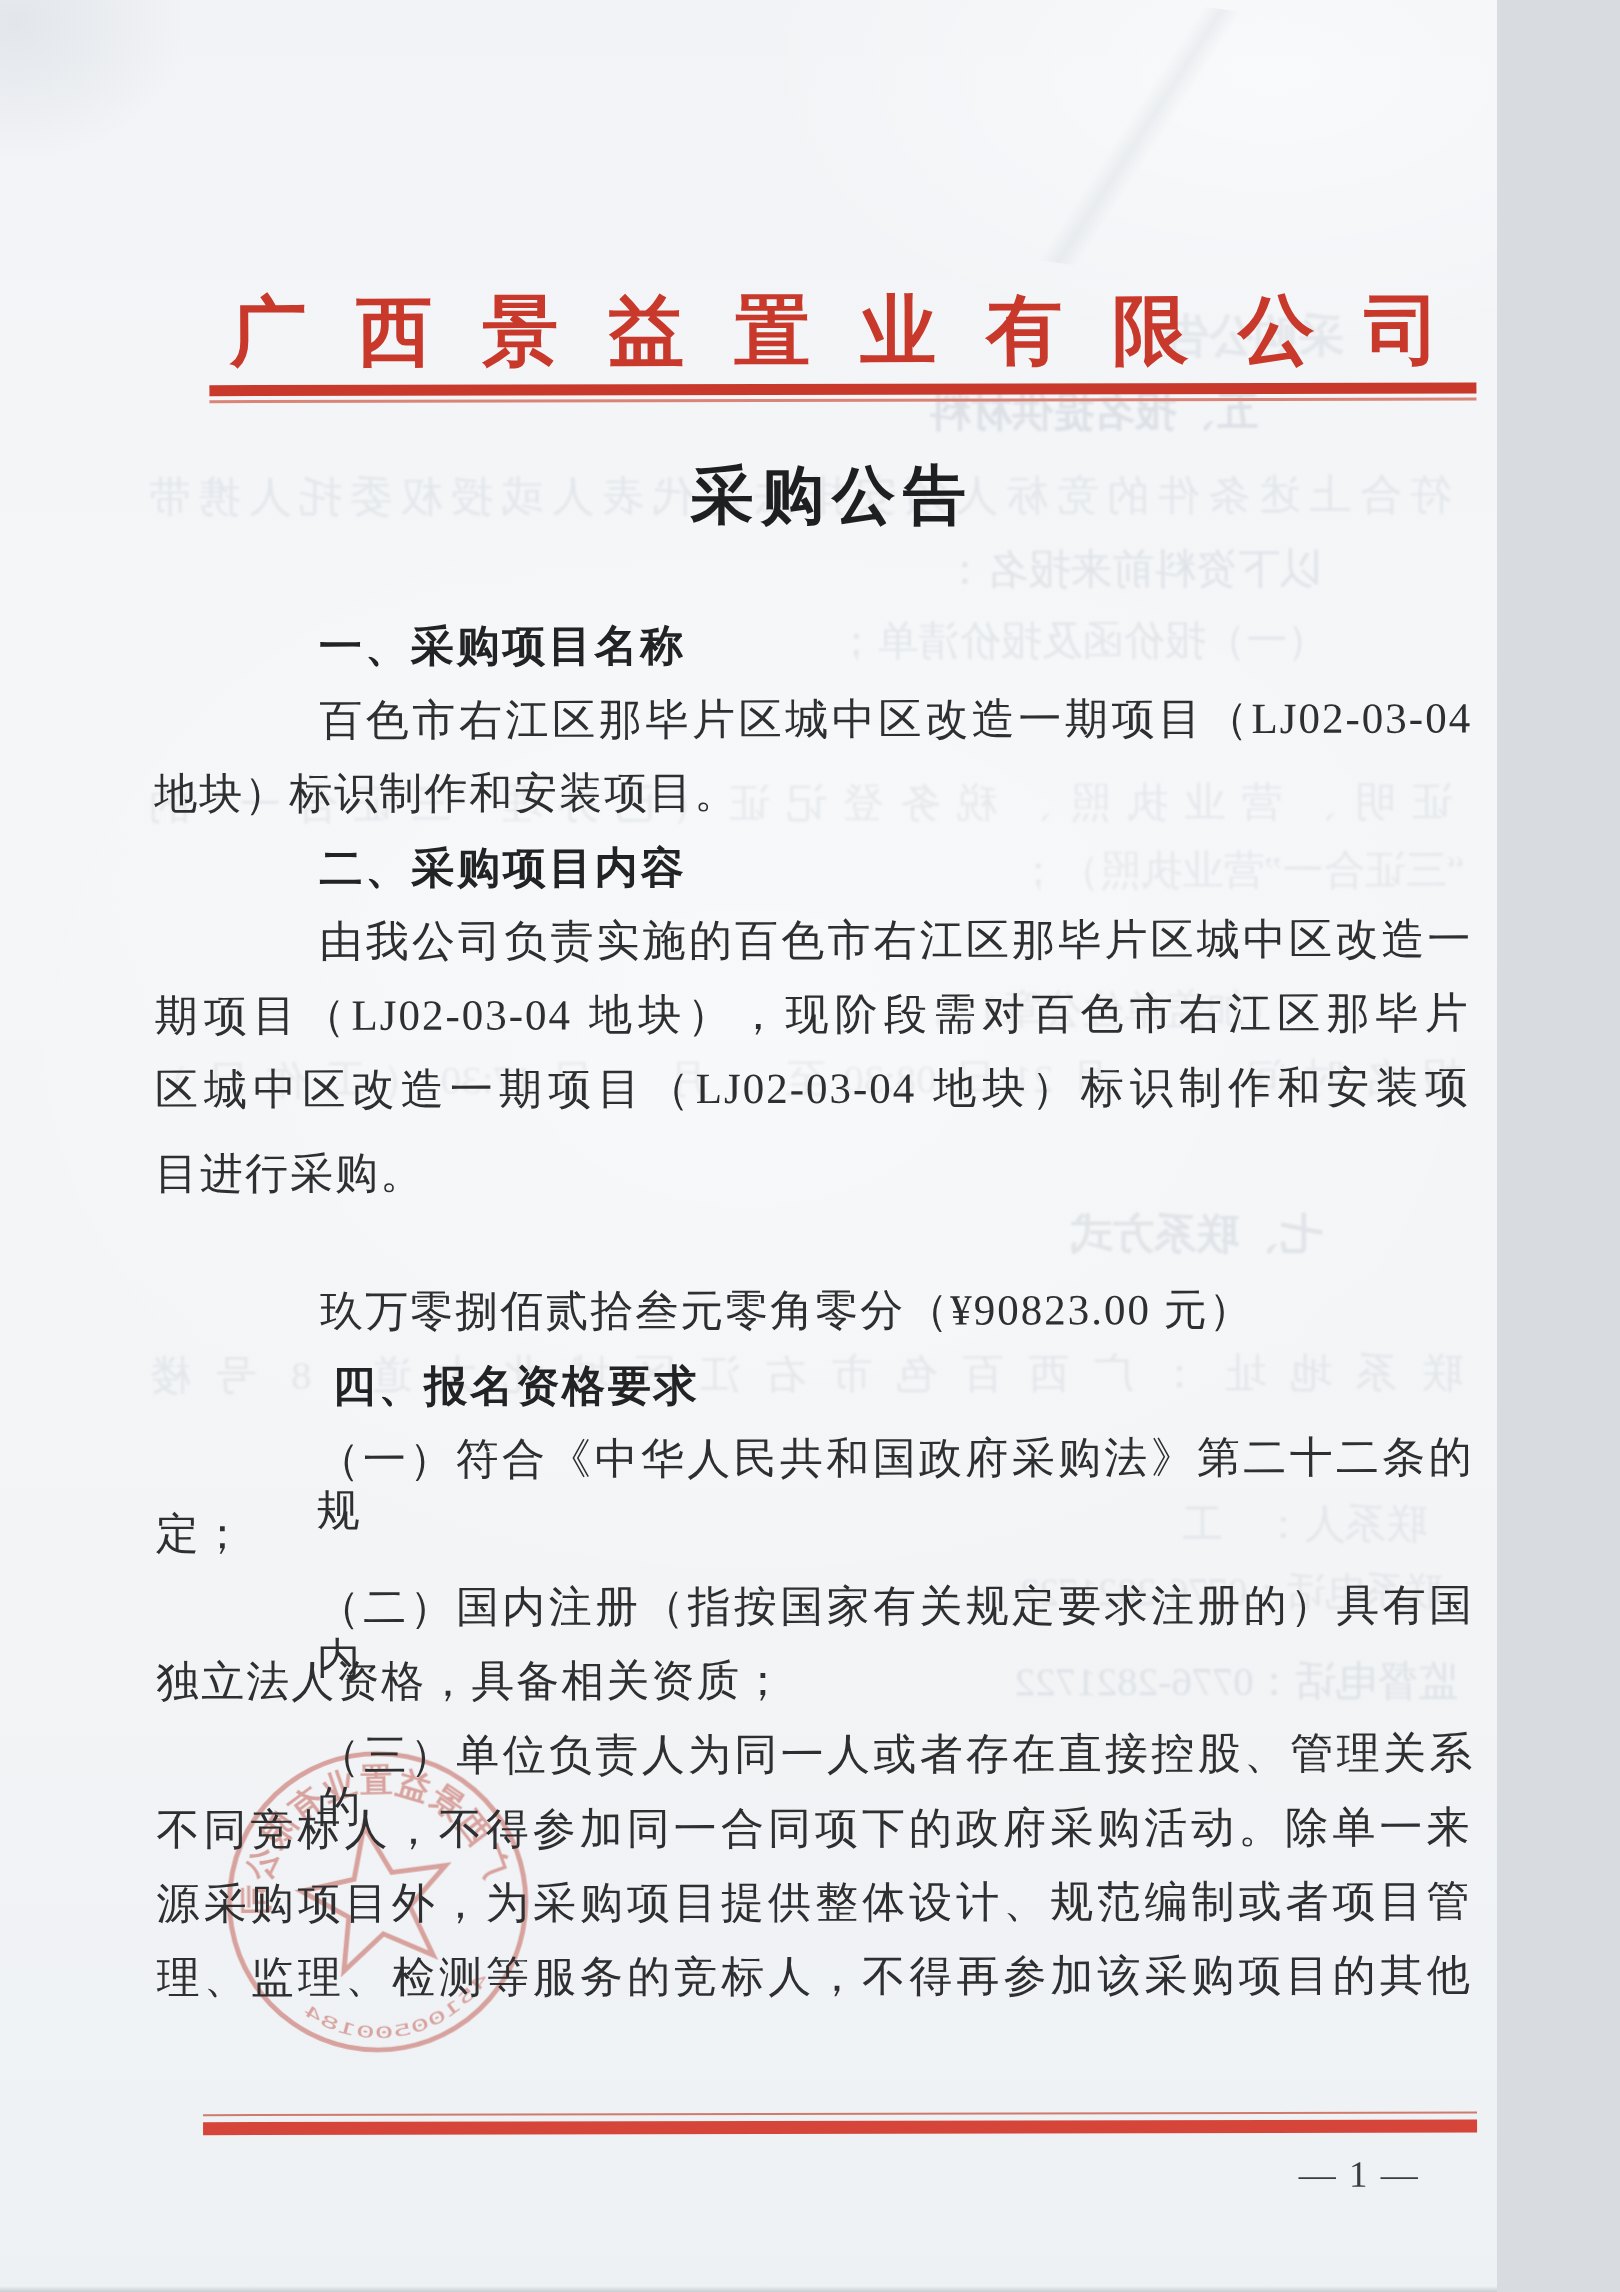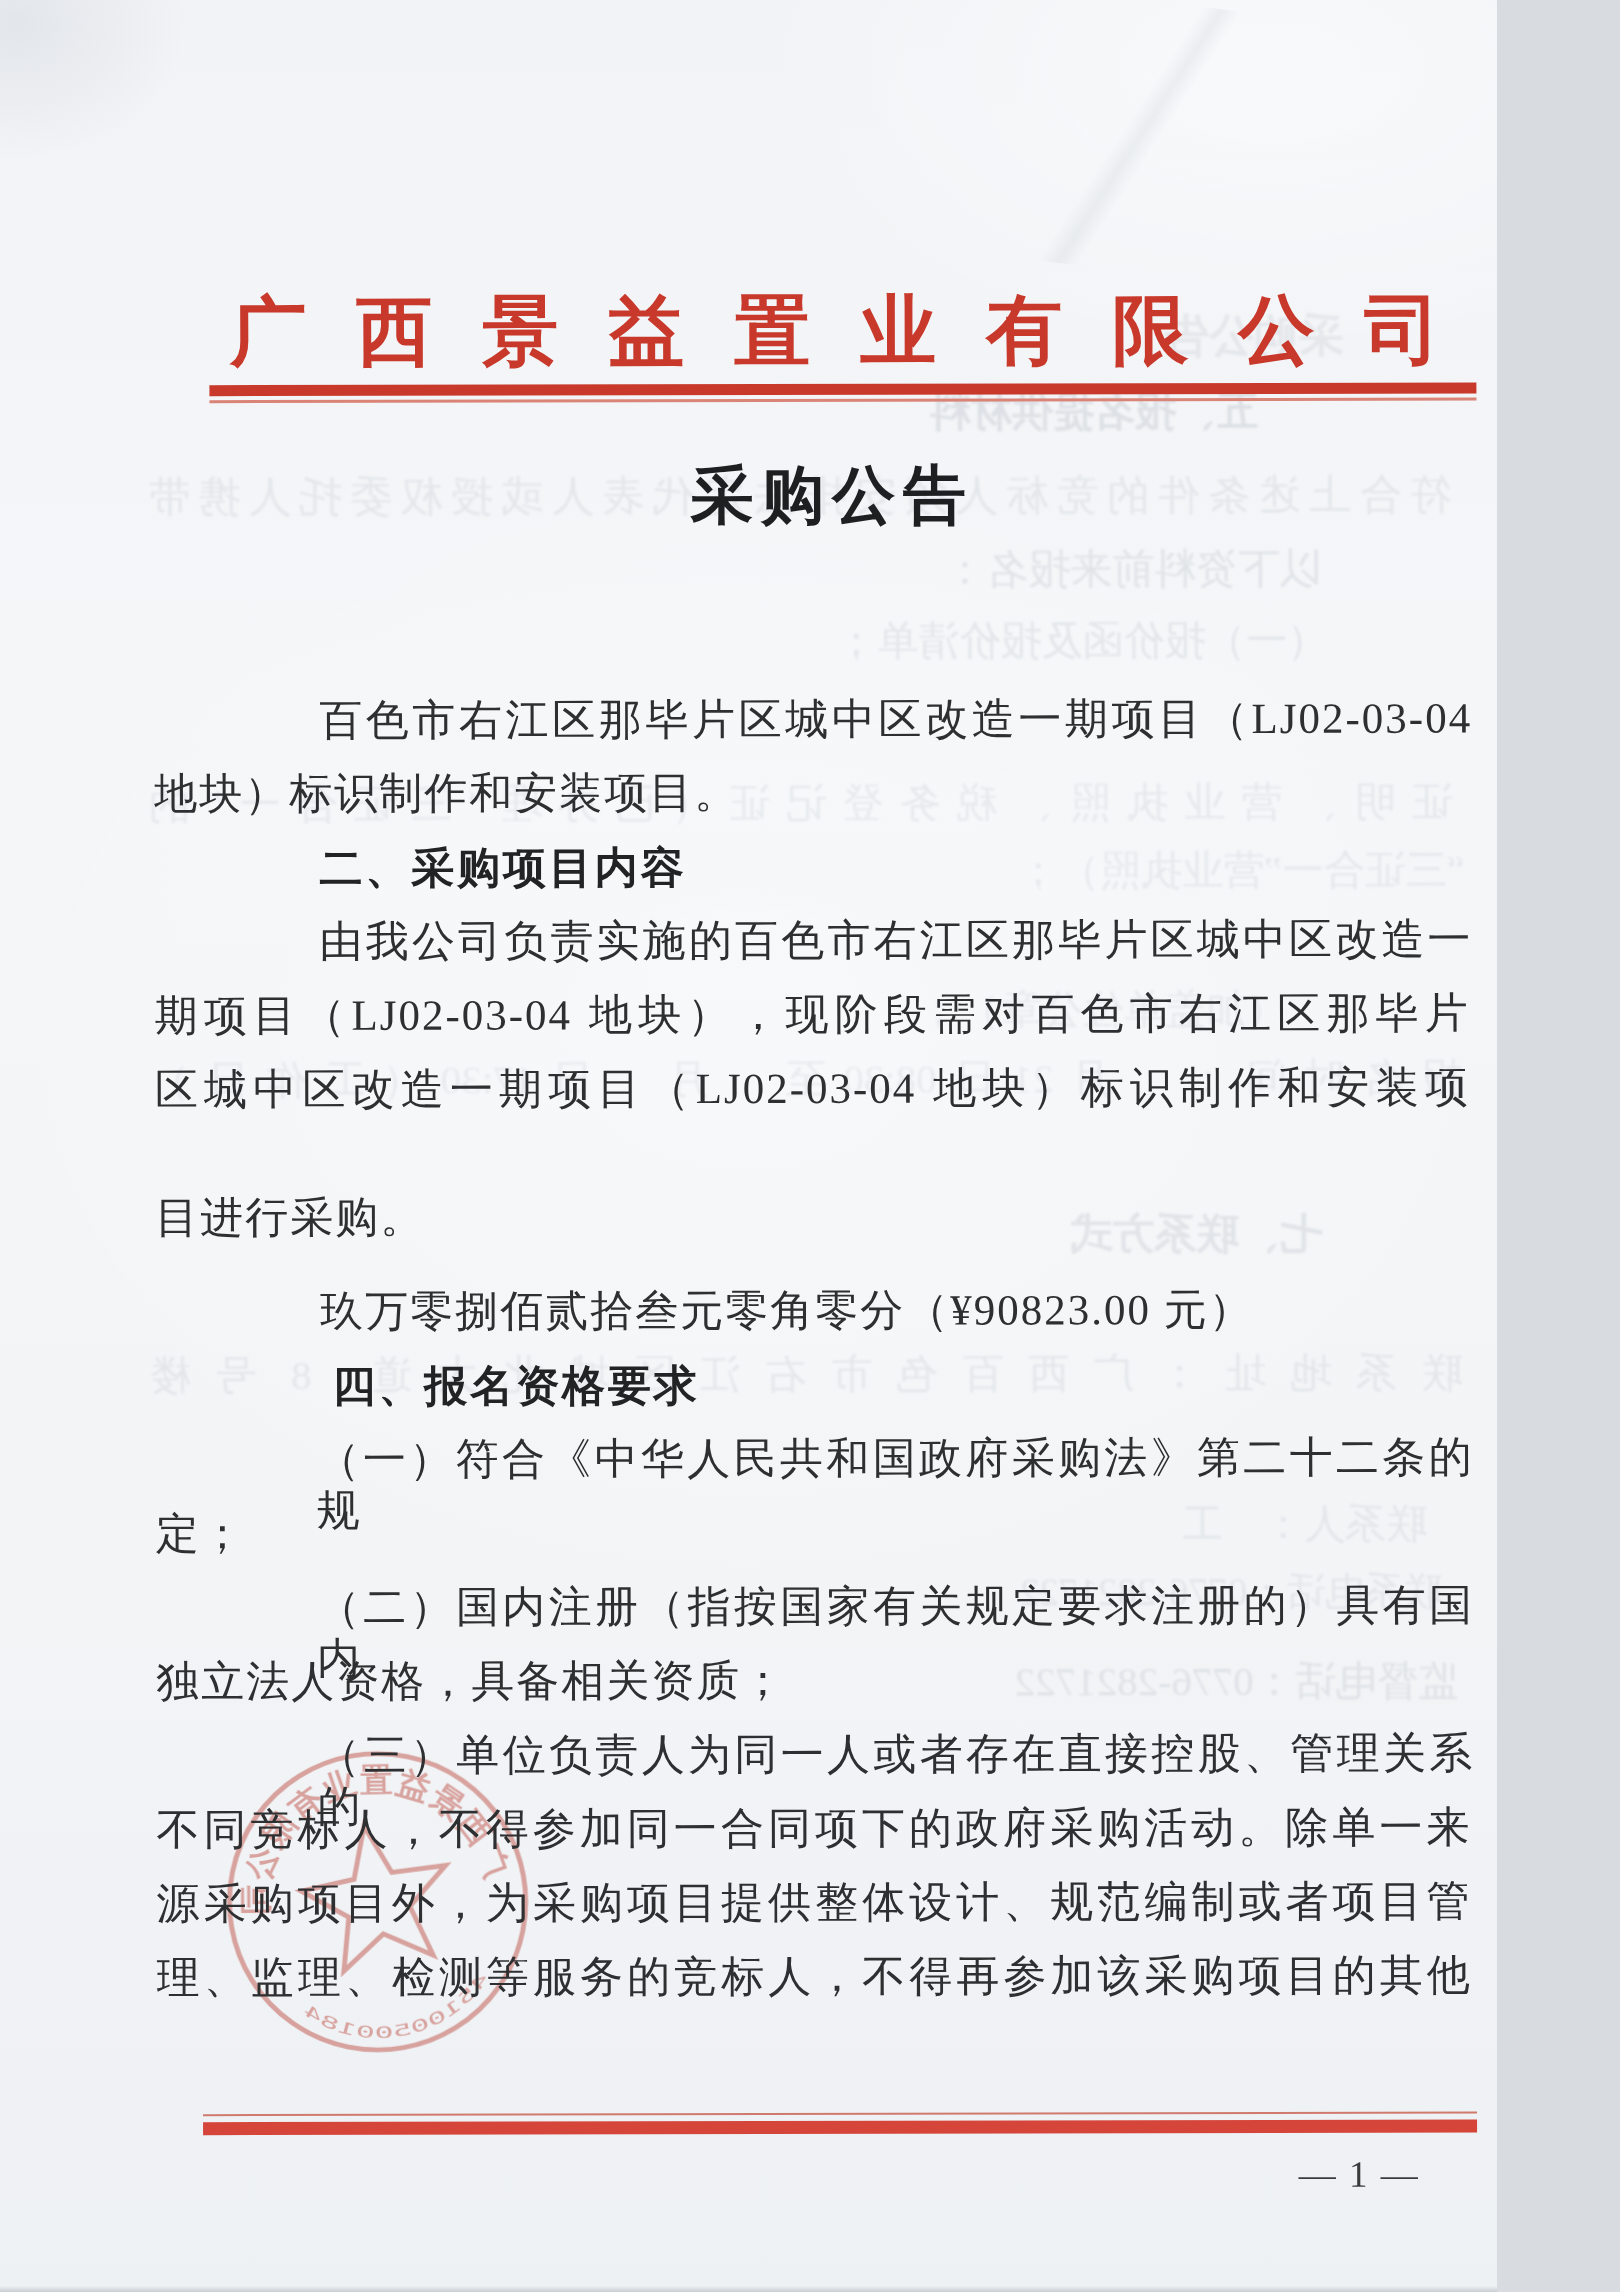--- a/index.html
+++ b/index.html
@@ -97,27 +97,28 @@
         </text>
       </g>
     </svg>
 
     <div class="company">广西景益置业有限公司</div>
     <div class="rule-thick"></div>
     <div class="rule-thin"></div>
 
     <div class="doc-title">采购公告</div>
 
+    <div class="line h" style="left:320px;top:620px;">一、采购项目名称</div>
     <div class="line just" style="left:320px;top:695px;width:1153px;">百色市右江区那毕片区城中区改造一期项目（LJ02-03-04</div>
     <div class="line h" style="left:320px;top:842px;">二、采购项目内容</div>
     <div class="line" style="left:155px;top:768px;">地块）标识制作和安装项目。</div>
     <div class="line just" style="left:320px;top:916px;width:1153px;">由我公司负责实施的百色市右江区那毕片区城中区改造一</div>
     <div class="line just" style="left:155px;top:990px;width:1315px;">期项目（LJ02-03-04 地块），现阶段需对百色市右江区那毕片</div>
     <div class="line just" style="left:155px;top:1064px;width:1315px;">区城中区改造一期项目（LJ02-03-04 地块）标识制作和安装项</div>
-    <div class="line" style="left:155px;top:1192px;">目进行采购。</div>
+    <div class="line" style="left:155px;top:1148px;">目进行采购。</div>
     <div class="line" style="left:320px;top:1286px;">玖万零捌佰贰拾叁元零角零分（¥90823.00 元）</div>
     <div class="line h" style="left:332px;top:1360px;text-align:right;">四、报名资格要求</div>
     <div class="line just" style="left:316px;top:1434px;width:1157px;">（一）符合《中华人民共和国政府采购法》第二十二条的规</div>
     <div class="line" style="left:155px;top:1508px;">定；</div>
     <div class="line just" style="left:316px;top:1582px;width:1157px;">（二）国内注册（指按国家有关规定要求注册的）具有国内</div>
     <div class="line" style="left:155px;top:1656px;">独立法人资格，具备相关资质；</div>
     <div class="line just" style="left:316px;top:1730px;width:1157px;">（三）单位负责人为同一人或者存在直接控股、管理关系的</div>
     <div class="line just" style="left:155px;top:1804px;width:1315px;">不同竞标人，不得参加同一合同项下的政府采购活动。除单一来</div>
     <div class="line just" style="left:155px;top:1878px;width:1315px;">源采购项目外，为采购项目提供整体设计、规范编制或者项目管</div>
     <div class="line just" style="left:155px;top:1952px;width:1315px;">理、监理、检测等服务的竞标人，不得再参加该采购项目的其他</div>

